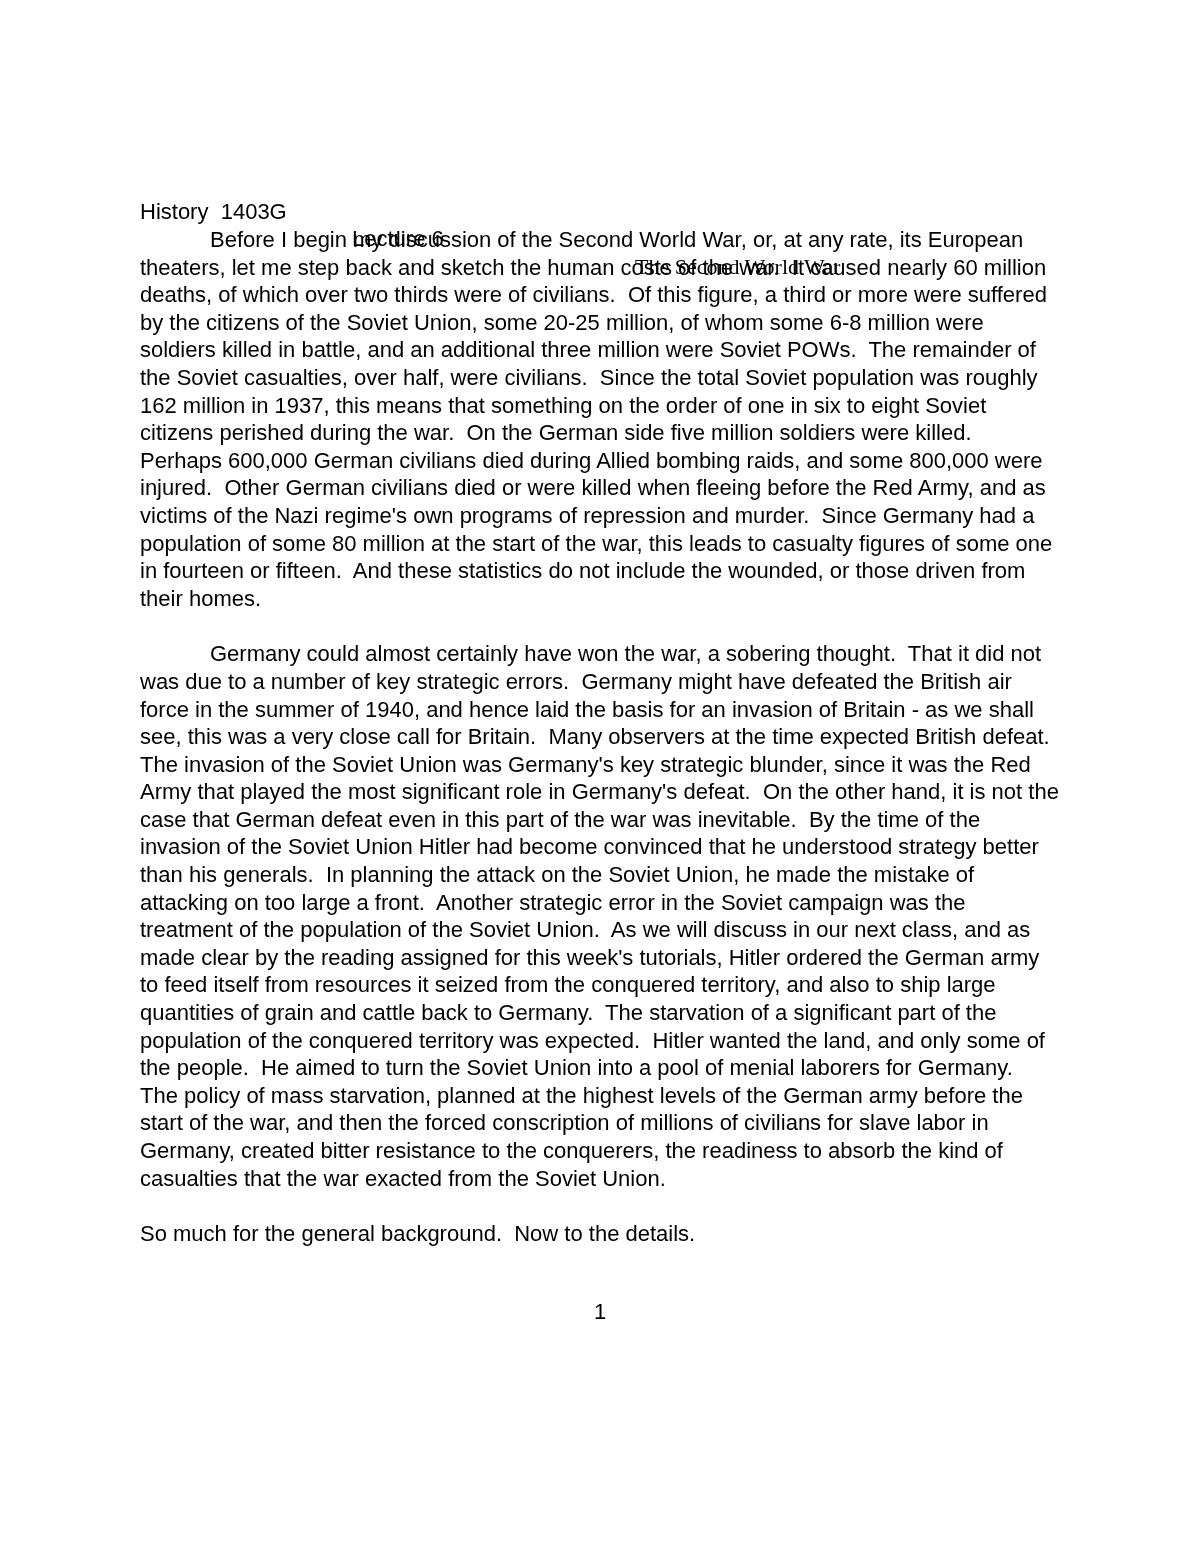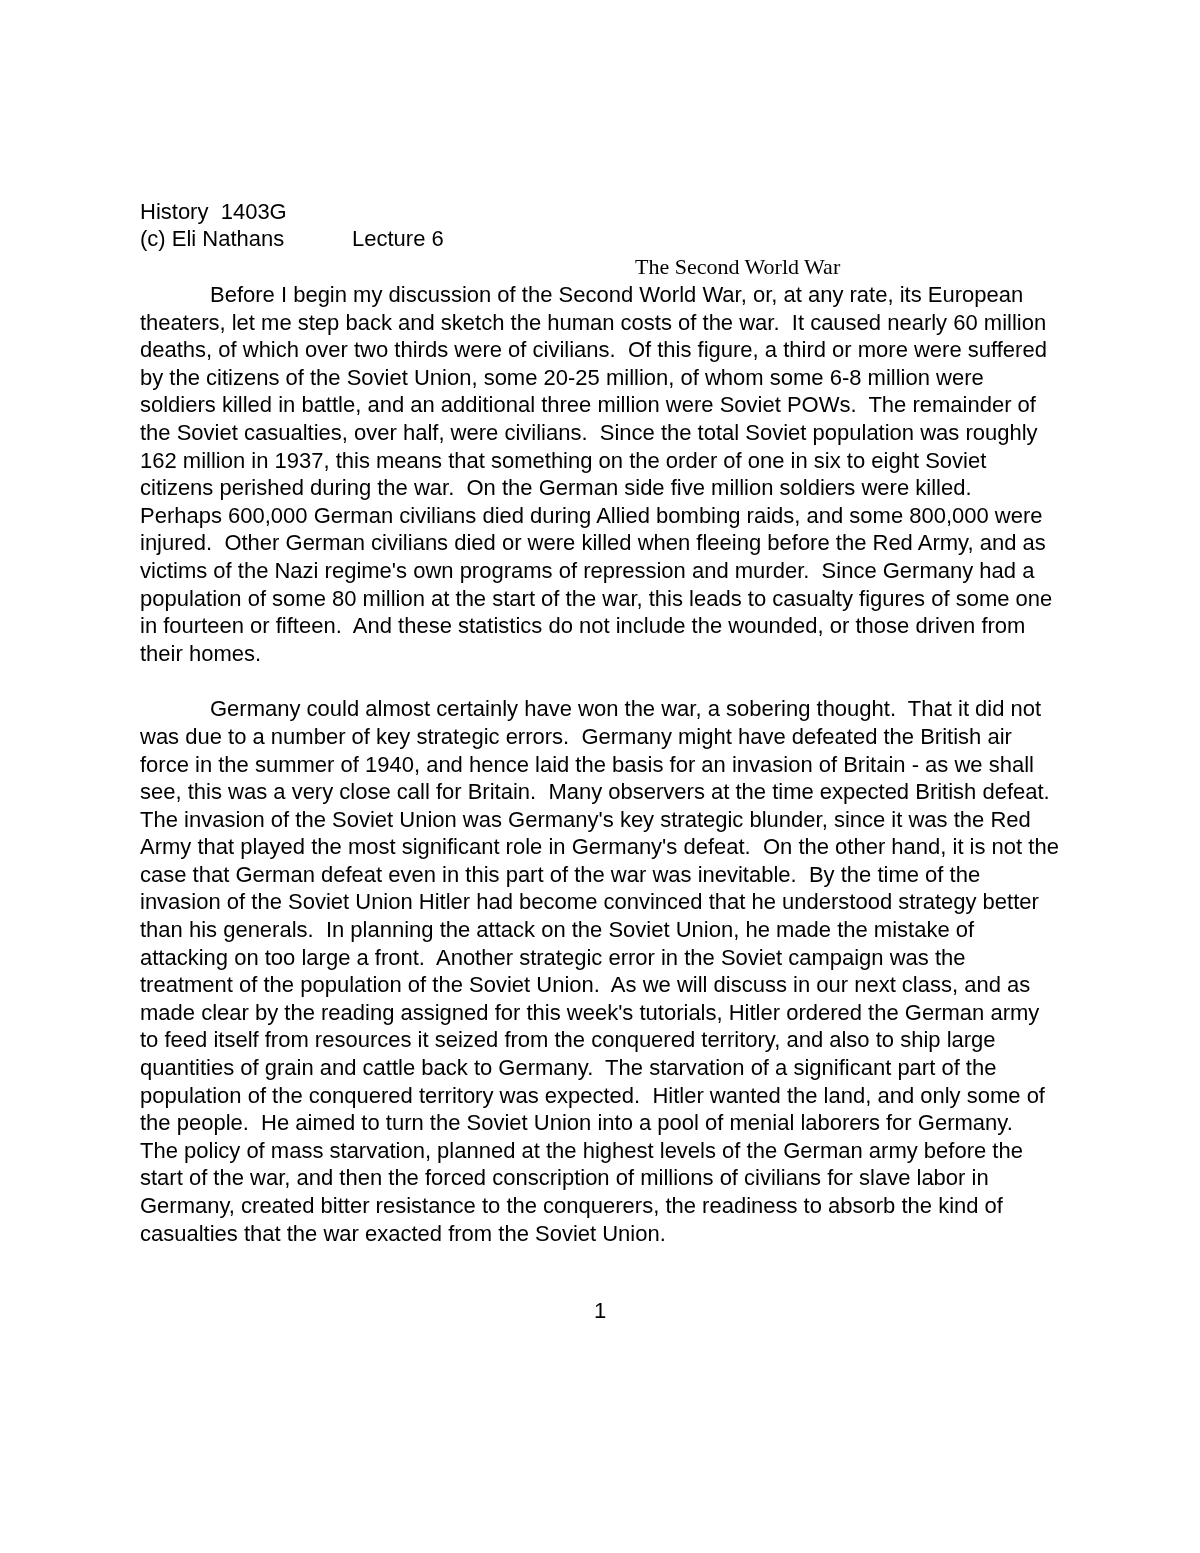--- a/index.html
+++ b/index.html
@@ -53,22 +53,22 @@
 <body>
 
 <div class="page">
 
   <div class="header-row">
     <span class="header-course">History  1403G</span>
     <span class="header-lecture">Lecture 6</span>
     <span class="header-title">The Second World War</span>
   </div>
 
-  <div class="copyright-line">(c) Eli Nathans</div>
 
   <p class="para indent">Before I begin my discussion of the Second World War, or, at any rate, its European theaters, let me step back and sketch the human costs of the war.  It caused nearly 60 million deaths, of which over two thirds were of civilians.  Of this figure, a third or more were suffered by the citizens of the Soviet Union, some 20-25 million, of whom some 6-8 million were soldiers killed in battle, and an additional three million were Soviet POWs.  The remainder of the Soviet casualties, over half, were civilians.  Since the total Soviet population was roughly 162 million in 1937, this means that something on the order of one in six to eight Soviet citizens perished during the war.  On the German side five million soldiers were killed.  Perhaps 600,000 German civilians died during Allied bombing raids, and some 800,000 were injured.  Other German civilians died or were killed when fleeing before the Red Army, and as victims of the Nazi regime's own programs of repression and murder.  Since Germany had a population of some 80 million at the start of the war, this leads to casualty figures of some one in fourteen or fifteen.  And these statistics do not include the wounded, or those driven from their homes.</p>
 
   <p class="para indent">Germany could almost certainly have won the war, a sobering thought.  That it did not was due to a number of key strategic errors.  Germany might have defeated the British air force in the summer of 1940, and hence laid the basis for an invasion of Britain - as we shall see, this was a very close call for Britain.  Many observers at the time expected British defeat.  The invasion of the Soviet Union was Germany's key strategic blunder, since it was the Red Army that played the most significant role in Germany's defeat.  On the other hand, it is not the case that German defeat even in this part of the war was inevitable.  By the time of the invasion of the Soviet Union Hitler had become convinced that he understood strategy better than his generals.  In planning the attack on the Soviet Union, he made the mistake of attacking on too large a front.  Another strategic error in the Soviet campaign was the treatment of the population of the Soviet Union.  As we will discuss in our next class, and as made clear by the reading assigned for this week's tutorials, Hitler ordered the German army to feed itself from resources it seized from the conquered territory, and also to ship large quantities of grain and cattle back to Germany.  The starvation of a significant part of the population of the conquered territory was expected.  Hitler wanted the land, and only some of the people.  He aimed to turn the Soviet Union into a pool of menial laborers for Germany.  The policy of mass starvation, planned at the highest levels of the German army before the start of the war, and then the forced conscription of millions of civilians for slave labor in Germany, created bitter resistance to the conquerers, the readiness to absorb the kind of casualties that the war exacted from the Soviet Union.</p>
 
+  <p class="para">So much for the general background.  Now to the details.</p>
 
   <div class="page-number">1</div>
 
 </div>
 
 </body></html>

